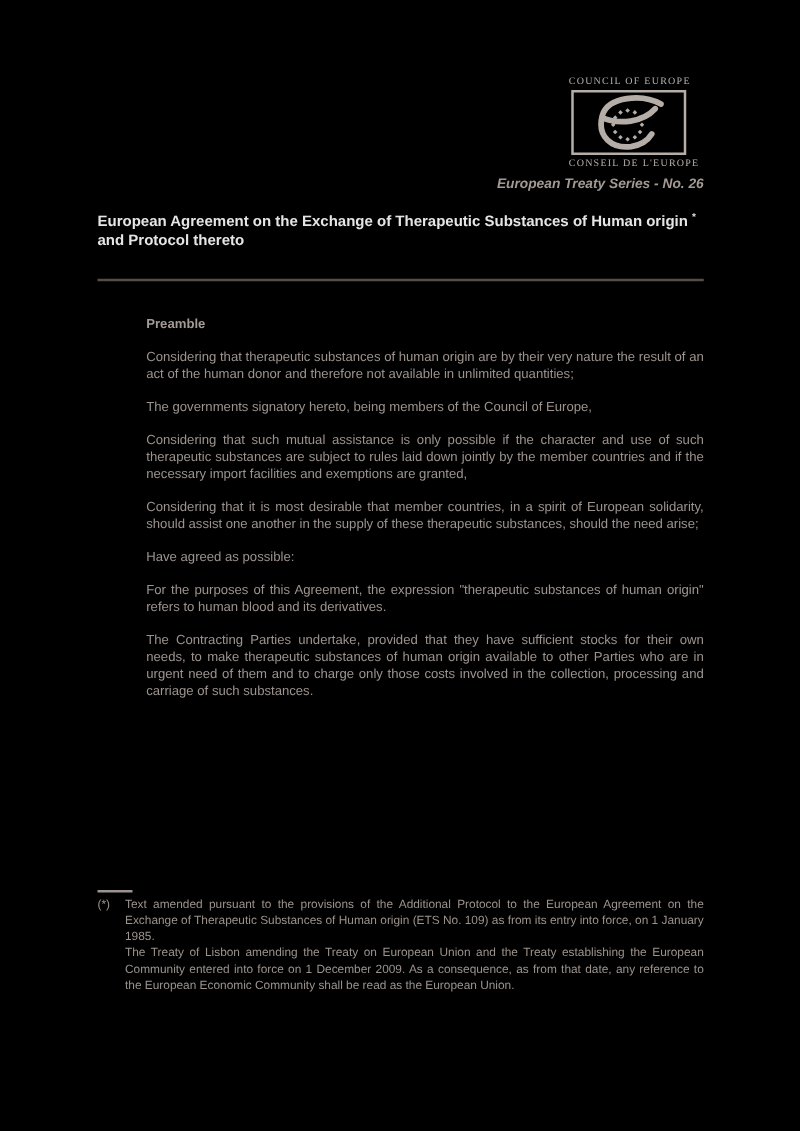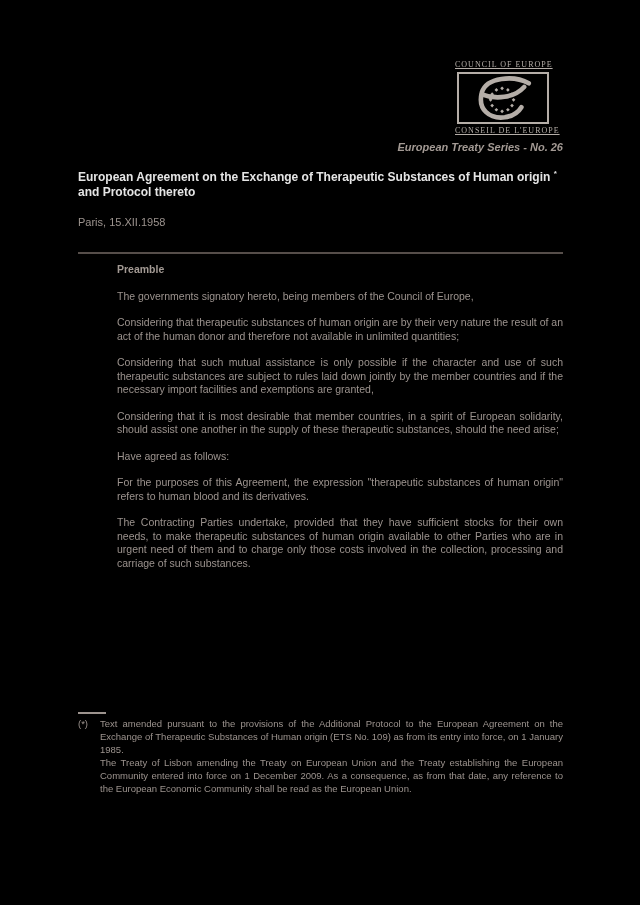--- a/index.html
+++ b/index.html
@@ -14,21 +14,20 @@
   }
 
   
   .logo-block {
     position: absolute;
     top: 60px;
     right: 89px;
     width: 96px;
     text-align: left;
     color: #b5aea8;
-    text-decoration: underline;
   }
   .logo-caption {
     font-family: "Liberation Serif", serif;
     font-size: 8px;
     letter-spacing: 1px;
     white-space: nowrap;
     line-height: 10px;
   }
   .logo-box {
     margin: 2px auto 2px auto;
@@ -79,21 +78,21 @@
   }
   .main-rule {
     margin-top: 24px;
     border: none;
     border-top: 2px solid #564e4a;
     height: 0;
   }
 
   .body-text {
     margin-left: 39px;
-    margin-top: 9px;
+    margin-top: 28px;
     width: 446px;
     font-size: 10.5px;
     line-height: 13.5px;
     text-align: justify;
   }
   .body-text .h {
     font-weight: bold;
     color: #a39a94;
     margin: 13px 0;
     text-align: left;
@@ -156,31 +155,30 @@
     <div class="logo-caption">CONSEIL DE L'EUROPE</div>
   </div>
 
   <div class="series-line">European Treaty Series - No. 26</div>
 
   <div class="content">
     <h1 class="doc-title"><span>European Agreement on the Exchange of Therapeutic Substances of Human origin</span> <sup>*</sup><br>
       <span>and Protocol thereto</span>
     </h1>
 
-    <div class="place-date">Paris, 15.XII.1958</div>
 
     <hr class="main-rule">
 
     <div class="body-text">
       <div class="h">Preamble</div>
+      <div class="p">Considering that therapeutic substances of human origin are by their very nature the result of an act of the human donor and therefore not available in unlimited quantities;</div>
       <div class="p">The governments signatory hereto, being members of the Council of Europe,</div>
-      <div class="p">Considering that therapeutic substances of human origin are by their very nature the result of an act of the human donor and therefore not available in unlimited quantities;</div>
       <div class="p">Considering that such mutual assistance is only possible if the character and use of such therapeutic substances are subject to rules laid down jointly by the member countries and if the necessary import facilities and exemptions are granted,</div>
       <div class="p">Considering that it is most desirable that member countries, in a spirit of European solidarity, should assist one another in the supply of these therapeutic substances, should the need arise;</div>
-      <div class="p">Have agreed as follows:</div>
+      <div class="p">Have agreed as possible:</div>
       <div class="p">For the purposes of this Agreement, the expression "therapeutic substances of human origin" refers to human blood and its derivatives.</div>
       <div class="p">The Contracting Parties undertake, provided that they have sufficient stocks for their own needs, to make therapeutic substances of human origin available to other Parties who are in urgent need of them and to charge only those costs involved in the collection, processing and carriage of such substances.</div>
     </div>
   </div>
 
   <div class="footnote">
     <hr class="footnote-rule">
     <div class="footnote-row">
       <div class="footnote-marker">(*)</div>
       <div class="footnote-paragraphs">

